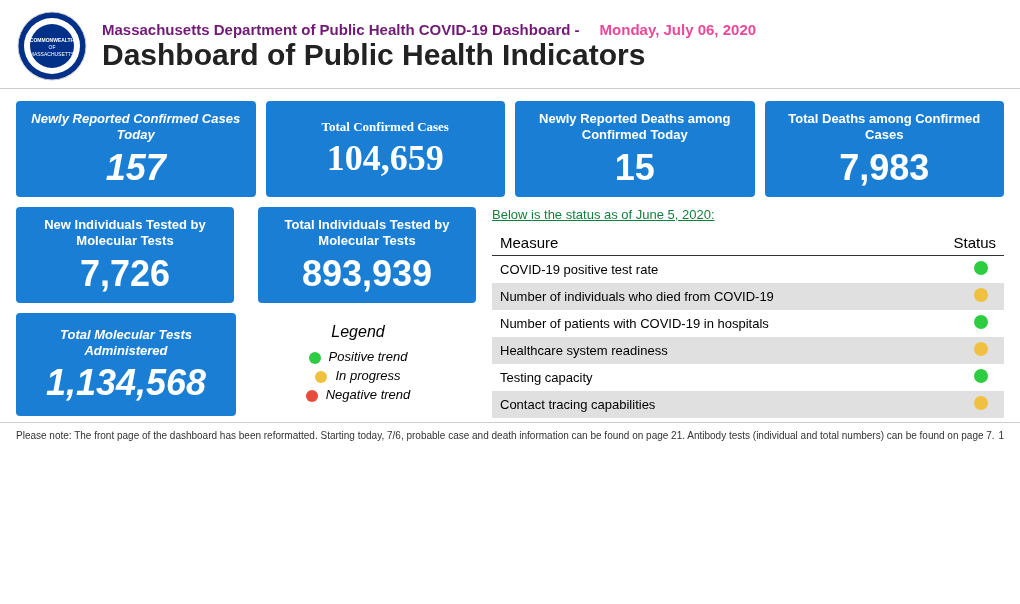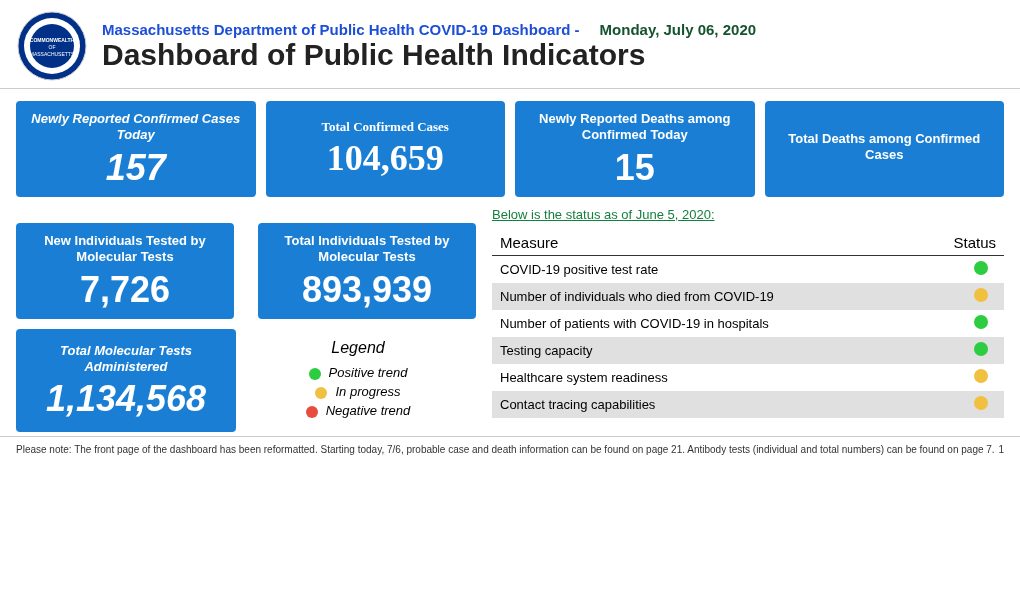--- a/index.html
+++ b/index.html
@@ -32,27 +32,27 @@
 
     .header-top-line {
       display: flex;
       align-items: baseline;
       gap: 20px;
     }
 
     .header-subtitle {
       font-size: 15px;
       font-weight: bold;
-      color: #1d4ed8;
+      color: #701a75;
     }
 
     .header-date {
       font-size: 15px;
       font-weight: bold;
-      color: #14532d;
+      color: #ec4899;
     }
 
     .header-title {
       font-size: 30px;
       font-weight: bold;
       color: #222;
       line-height: 1.1;
     }
 
     .metric-box {
@@ -194,28 +194,29 @@
     <div class="metric-box" style="flex:1;font-family:Liberation Serif, serif;">
       <div class="metric-box-label">Total Confirmed Cases</div>
       <div class="metric-box-value">104,659</div>
     </div>
     <div class="metric-box" style="flex:1;">
       <div class="metric-box-label">Newly Reported Deaths among Confirmed Today</div>
       <div class="metric-box-value">15</div>
     </div>
     <div class="metric-box" style="flex:1;">
       <div class="metric-box-label">Total Deaths among Confirmed Cases</div>
+      <div class="metric-box-value">7,983</div>
     </div>
   </div>
 
   <div style="display:flex; gap:16px;">
 
     <div style="width:460px; flex-shrink:0;">
 
-      <div style="display:flex; gap:24px; margin-bottom:10px;margin-top:16px;">
+      <div style="display:flex; gap:24px; margin-bottom:10px;">
         <div class="metric-box" style="flex:1;">
           <div class="metric-box-label">New Individuals Tested by Molecular Tests</div>
           <div class="metric-box-value">7,726</div>
         </div>
         <div class="metric-box" style="flex:1;">
           <div class="metric-box-label">Total Individuals Tested by Molecular Tests</div>
           <div class="metric-box-value">893,939</div>
         </div>
       </div>
 
@@ -259,26 +260,26 @@
             </tr>
             <tr>
               <td>Number of individuals who died from COVID-19</td>
               <td style="text-align: right; padding-right: 16px;"><div style="width: 14px; height: 14px; border-radius: 50%; display: inline-block; background: rgb(240, 192, 64);"></div></td>
             </tr>
             <tr>
               <td>Number of patients with COVID-19 in hospitals</td>
               <td style="text-align: right; padding-right: 16px;"><div style="width: 14px; height: 14px; border-radius: 50%; display: inline-block; background: rgb(46, 204, 64);"></div></td>
             </tr>
             <tr>
+              <td>Healthcare system readiness</td>
+              <td style="text-align: right; padding-right: 16px;"><div style="width: 14px; height: 14px; border-radius: 50%; display: inline-block; background: rgb(240, 192, 64);"></div></td>
+            </tr>
+            <tr>
               <td>Testing capacity</td>
               <td style="text-align: right; padding-right: 16px;"><div style="width: 14px; height: 14px; border-radius: 50%; display: inline-block; background: rgb(46, 204, 64);"></div></td>
-            </tr>
-            <tr>
-              <td>Healthcare system readiness</td>
-              <td style="text-align: right; padding-right: 16px;"><div style="width: 14px; height: 14px; border-radius: 50%; display: inline-block; background: rgb(240, 192, 64);"></div></td>
             </tr>
             <tr>
               <td>Contact tracing capabilities</td>
               <td style="text-align: right; padding-right: 16px;"><div style="width: 14px; height: 14px; border-radius: 50%; display: inline-block; background: rgb(240, 192, 64);"></div></td>
             </tr>
           </tbody>
       </table>
     </div>
 
   </div>

